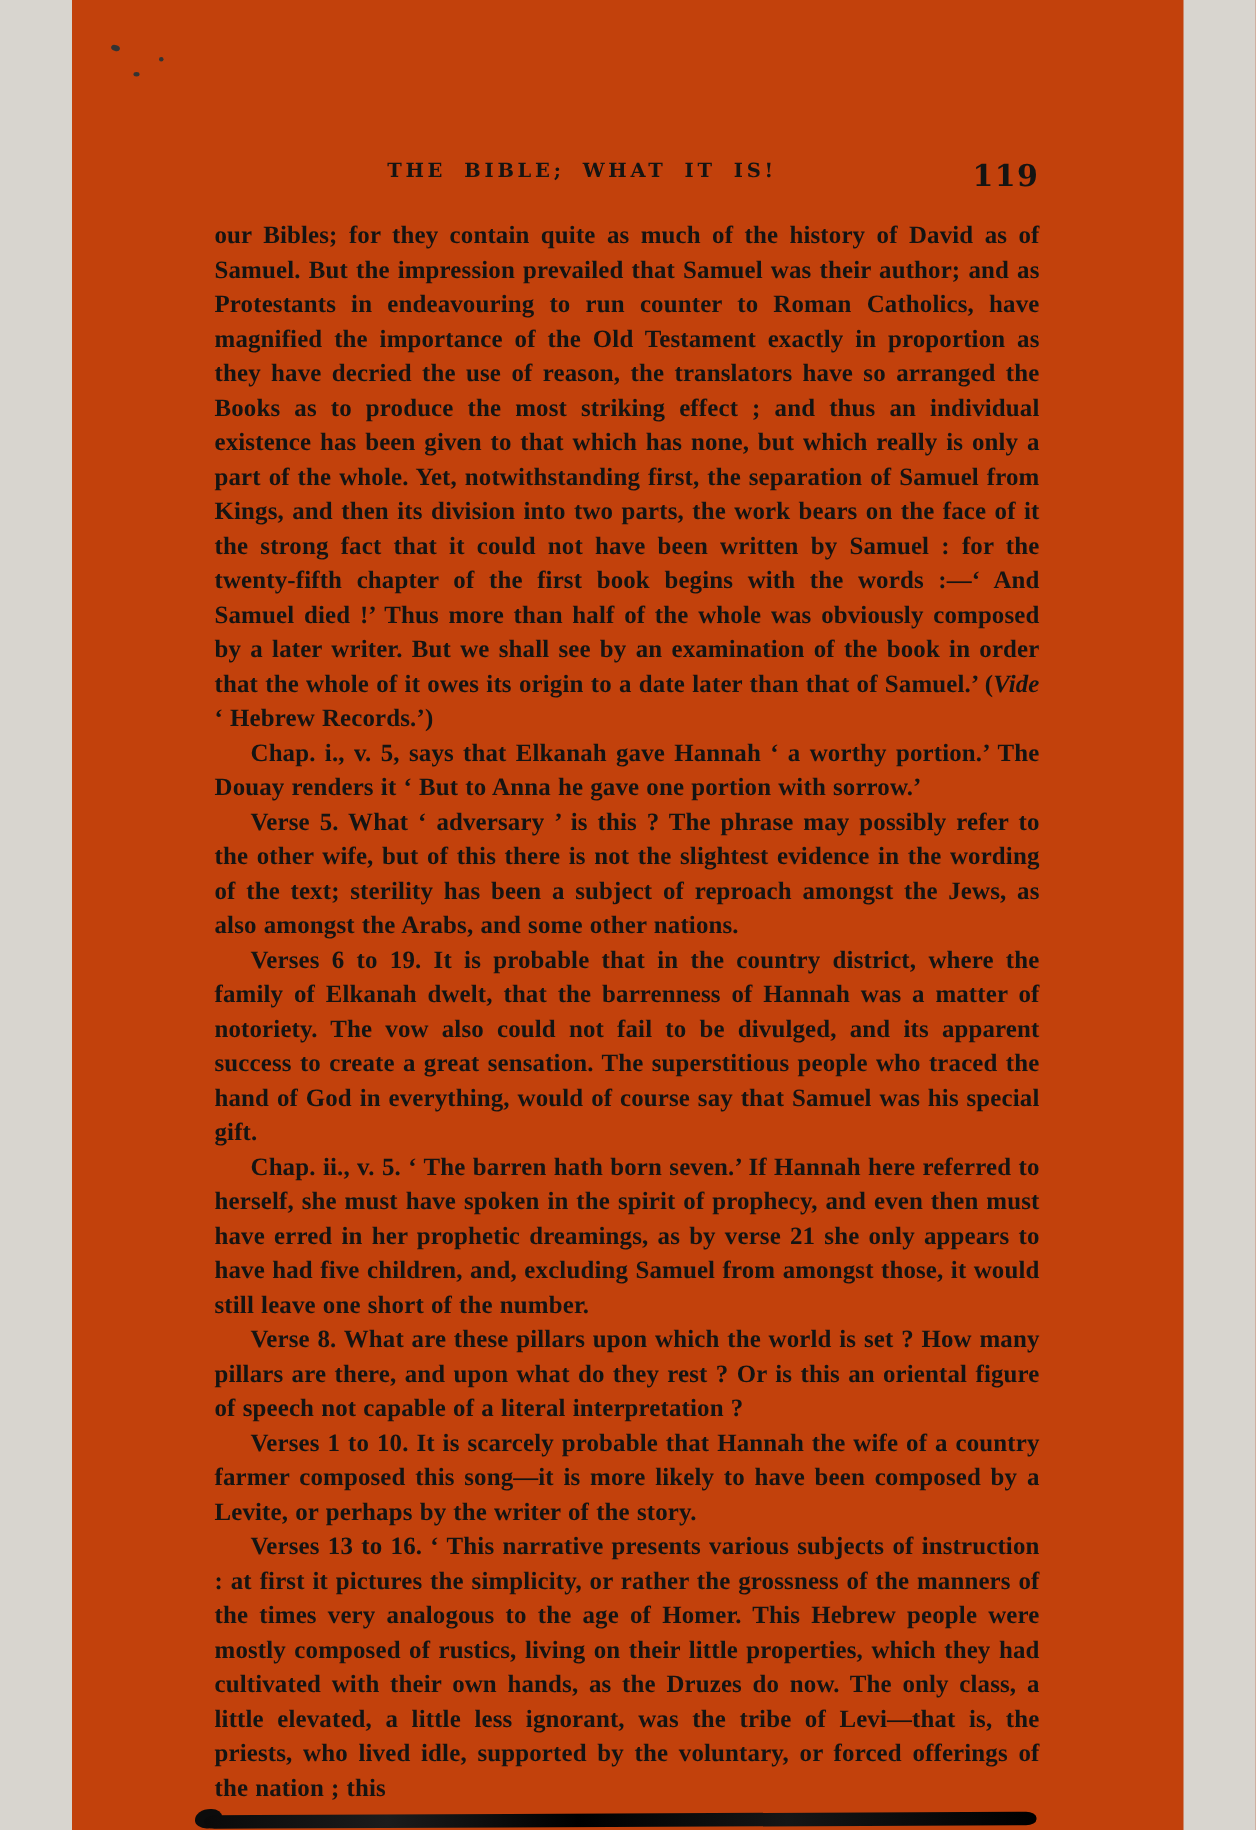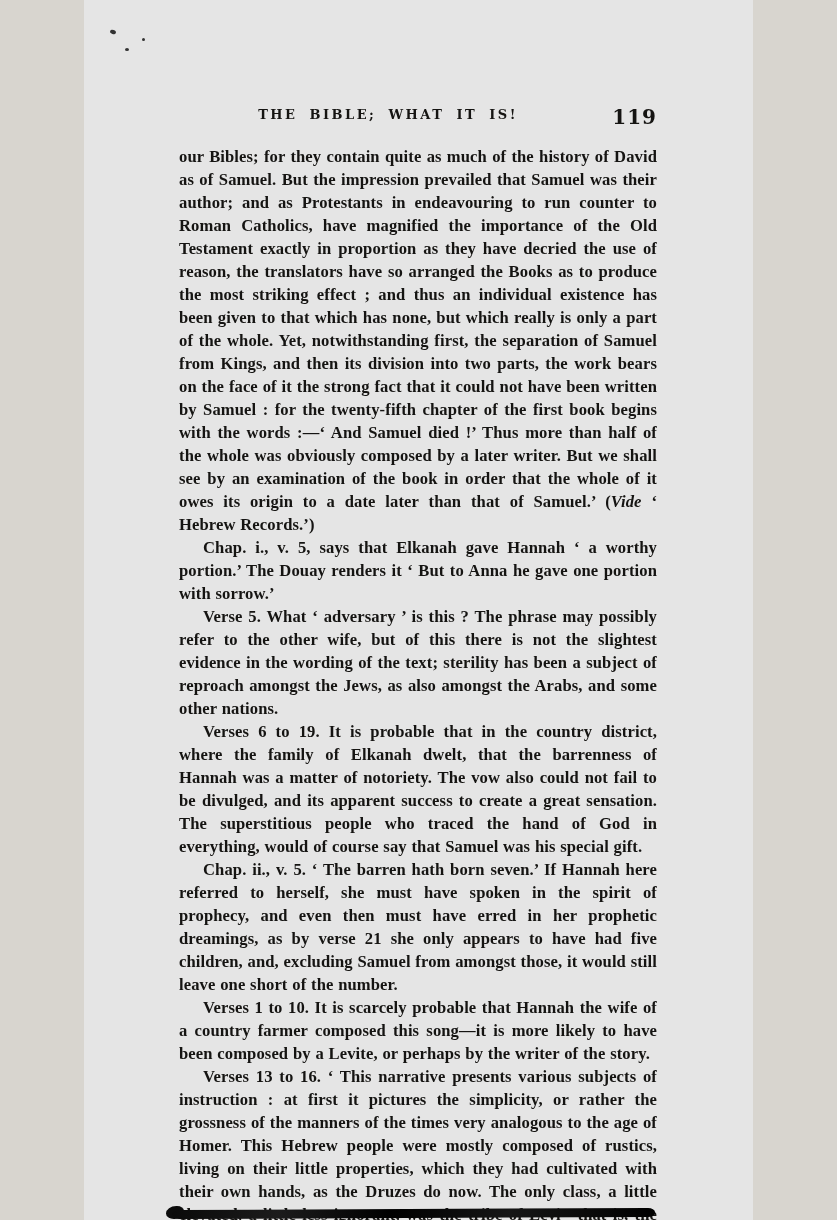--- a/index.html
+++ b/index.html
@@ -2,24 +2,24 @@
 <html><head>
 <meta charset="utf-8">
 <style>
   html, body {
     margin: 0;
     padding: 0;
     background: #d8d5cf;
   }
   .scan-page {
     position: relative;
-    width: 669px;
+    width: 741px;
     height: 1220px;
     margin: 0 auto;
-    background: #e5e5e5;
+    background: #c2410c;
     overflow: hidden;
     font-family: "DejaVu Serif", "Liberation Serif", serif;
     color: #151412;
   }
   .running-header {
     position: absolute;
     top: 107px;
     left: 95px;
     right: 96px;
     height: 22px;
@@ -107,20 +107,21 @@
     <span class="running-title">THE BIBLE; WHAT IT IS!</span>
     <span class="page-number">119</span>
   </div>
 
   <div class="page-body">
     <p class="para"><span>our Bibles; for they contain quite as much of the history of David as of Samuel. But the impression prevailed that Samuel was their author; and as Protestants in endeavouring to run counter to Roman Catholics, have magnified the importance of the Old Testament exactly in proportion as they have decried the use of reason, the translators have so arranged the Books as to produce the most striking effect ; and thus an individual existence has been given to that which has none, but which really is only a part of the whole. Yet, notwithstanding first, the separation of Samuel from Kings, and then its division into two parts, the work bears on the face of it the strong fact that it could not have been written by Samuel : for the twenty-fifth chapter of the first book begins with the words :—‘ And Samuel died !’ Thus more than half of the whole was obviously composed by a later writer. But we shall see by an examination of the book in order that the whole of it owes its origin to a date later than that of Samuel.’ (</span><i>Vide</i><span> ‘ Hebrew Records.’)</span></p>
     <p class="para indent"><span>Chap. i., v. 5, says that Elkanah gave Hannah ‘ a worthy portion.’ The Douay renders it ‘ But to Anna he gave one portion with sorrow.’</span></p>
     <p class="para indent"><span>Verse 5. What ‘ adversary ’ is this ? The phrase may possibly refer to the other wife, but of this there is not the slightest evidence in the wording of the text; sterility has been a subject of reproach amongst the Jews, as also amongst the Arabs, and some other nations.</span></p>
     <p class="para indent"><span>Verses 6 to 19. It is probable that in the country district, where the family of Elkanah dwelt, that the barrenness of Hannah was a matter of notoriety. The vow also could not fail to be divulged, and its apparent success to create a great sensation. The superstitious people who traced the hand of God in everything, would of course say that Samuel was his special gift.</span></p>
     <p class="para indent"><span>Chap. ii., v. 5. ‘ The barren hath born seven.’ If Hannah here referred to herself, she must have spoken in the spirit of prophecy, and even then must have erred in her prophetic dreamings, as by verse 21 she only appears to have had five children, and, excluding Samuel from amongst those, it would still leave one short of the number.</span></p>
+    <p class="para indent"><span>Verse 8. What are these pillars upon which the world is set ? How many pillars are there, and upon what do they rest ? Or is this an oriental figure of speech not capable of a literal interpretation ?</span></p>
     <p class="para indent"><span>Verses 1 to 10. It is scarcely probable that Hannah the wife of a country farmer composed this song—it is more likely to have been composed by a Levite, or perhaps by the writer of the story.</span></p>
     <p class="para indent"><span>Verses 13 to 16. ‘ This narrative presents various subjects of instruction : at first it pictures the simplicity, or rather the grossness of the manners of the times very analogous to the age of Homer. This Hebrew people were mostly composed of rustics, living on their little properties, which they had cultivated with their own hands, as the Druzes do now. The only class, a little elevated, a little less ignorant, was the tribe of Levi—that is, the priests, who lived idle, supported by the voluntary, or forced offerings of the nation ; this</span></p>
   </div>
 
   <div class="bottom-blob"></div>
   <div class="bottom-smudge"></div>
 
 </div>
 
 </body></html>

